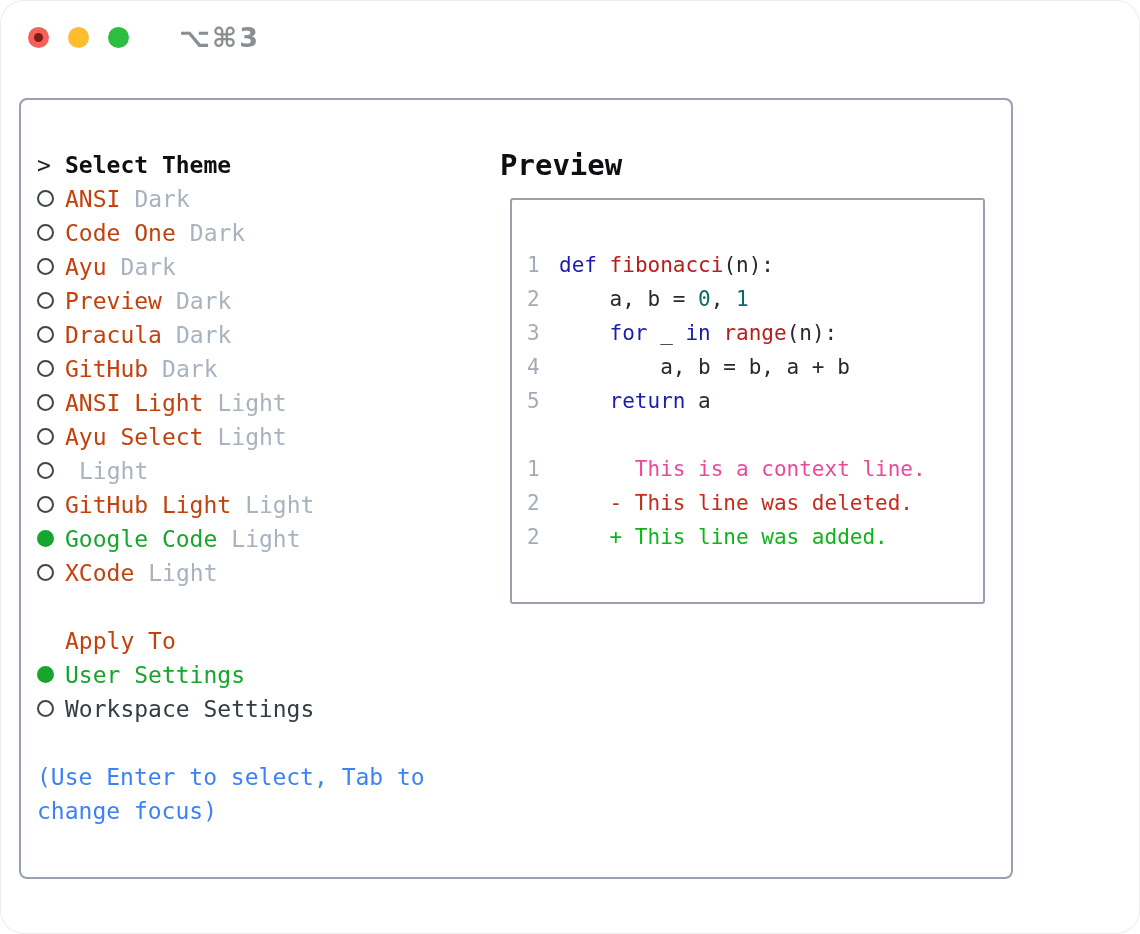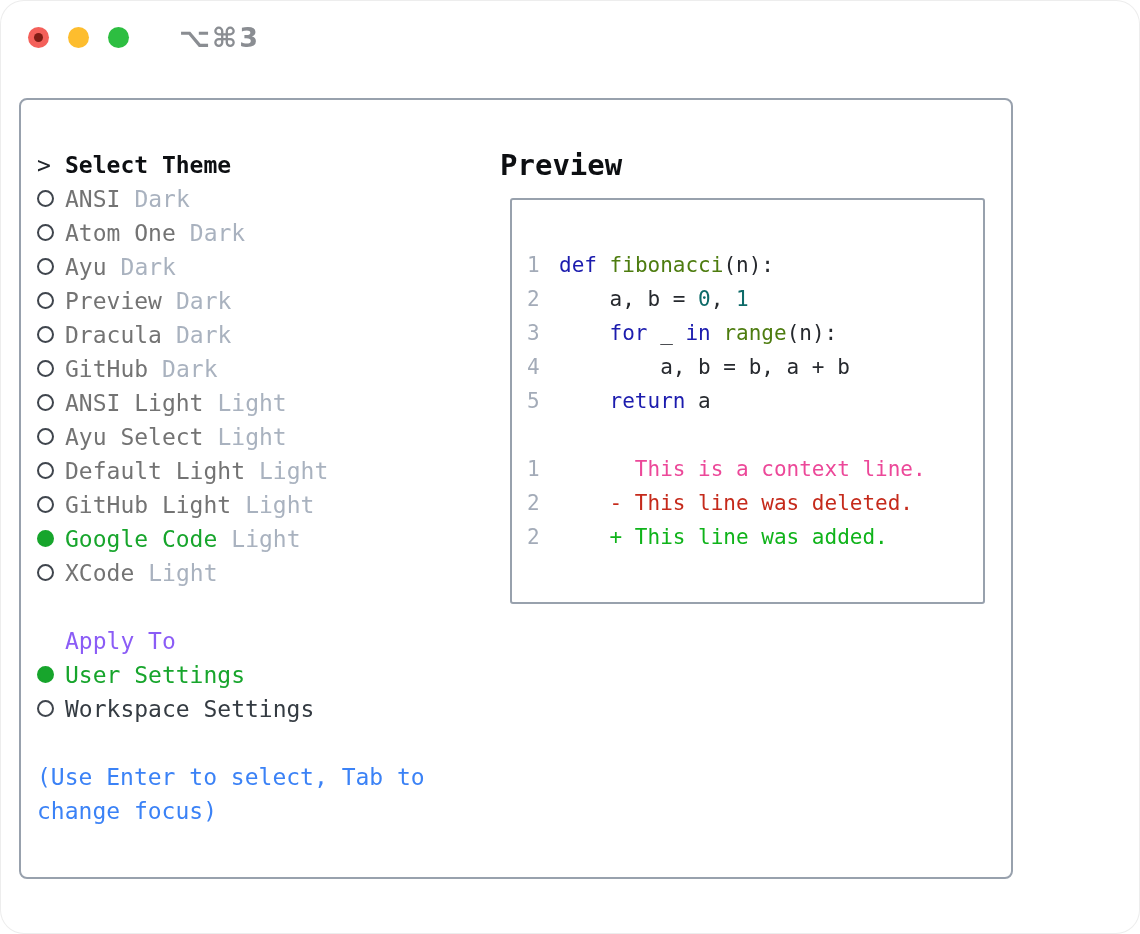--- a/index.html
+++ b/index.html
@@ -29,45 +29,45 @@
   .left-col{position:absolute;left:37px;top:148px;width:440px;font-size:23px;line-height:34px;color:#343b42;}
   .row{height:34px;display:flex;align-items:center;white-space:pre;}
   .marker{display:inline-block;width:28px;flex:none;}
   .prompt{color:#22272d;font-weight:500;}
   .hdr-text{font-weight:700;color:#0d0f12;}
   .circle{
     display:inline-block;width:13px;height:13px;border:2px solid #3f454d;border-radius:50%;
     box-sizing:content-box;margin-top:-2px;
   }
   .theme-item{cursor:default;}
-  .theme-name{color:#737373;}
+  .theme-name{color:#c2410c;}
   .theme-variant{color:#a9b2bf;margin-left:14px;}
   .theme-item.selected .circle{background:#17a52c;border-color:#17a52c;}
   .theme-item.selected .theme-name{color:#17a52c;}
   .spacer{height:34px;}
-  .apply-hdr{color:#8b5cf6;}
+  .apply-hdr{color:#c2410c;}
   .apply-item.selected .circle{background:#17a52c;border-color:#17a52c;}
   .apply-item.selected .apply-label{color:#17a52c;}
   .apply-label{color:#343b42;}
   .hint{color:#3b82f6;}
   
   .preview-label{
     position:absolute;left:500px;top:148px;height:34px;line-height:34px;
     font-size:29px;font-weight:700;color:#0d0f12;
   }
   .preview-box{
     position:absolute;left:510px;top:198px;width:475px;height:406px;
     border:2px solid #98a1ad;border-radius:3px;box-sizing:border-box;background:#fff;
     padding:48px 0 0 15px;overflow:hidden;
   }
   .code-line{height:34px;display:flex;align-items:center;font-size:21px;line-height:34px;}
   .ln{width:14px;flex:none;margin-right:18px;color:#a3abb8;text-align:left;}
   .code-text{white-space:pre;}
   .tok-kwd{color:#1c1cae;}
-  .tok-fn{color:#4d7c0f;}
+  .tok-fn{color:#b91c1c;}
   .tok-num{color:#0d6a68;}
   .tok-pln{color:#26292e;}
   .tok-ctx{color:#ec4899;}
   .tok-del{color:#c52a1b;}
   .tok-add{color:#0fb31a;}
 </style>
 </head>
 <body>
 
 <div class="window">
@@ -90,21 +90,21 @@
     </div>
 
     <div>
         <div class="row theme-item">
     <span class="marker"><span class="circle"></span></span>
     <span class="theme-name">ANSI</span>
     <span class="theme-variant">Dark</span>
   </div>
         <div class="row theme-item">
     <span class="marker"><span class="circle"></span></span>
-    <span class="theme-name">Atom One</span>
+    <span class="theme-name">Code One</span>
     <span class="theme-variant">Dark</span>
   </div>
         <div class="row theme-item">
     <span class="marker"><span class="circle"></span></span>
     <span class="theme-name">Ayu</span>
     <span class="theme-variant">Dark</span>
   </div>
         <div class="row theme-item">
     <span class="marker"><span class="circle"></span></span>
     <span class="theme-name">Preview</span>
@@ -125,21 +125,20 @@
     <span class="theme-name">ANSI Light</span>
     <span class="theme-variant">Light</span>
   </div>
         <div class="row theme-item">
     <span class="marker"><span class="circle"></span></span>
     <span class="theme-name">Ayu Select</span>
     <span class="theme-variant">Light</span>
   </div>
         <div class="row theme-item">
     <span class="marker"><span class="circle"></span></span>
-    <span class="theme-name">Default Light</span>
     <span class="theme-variant">Light</span>
   </div>
         <div class="row theme-item">
     <span class="marker"><span class="circle"></span></span>
     <span class="theme-name">GitHub Light</span>
     <span class="theme-variant">Light</span>
   </div>
         <div class="row theme-item selected">
     <span class="marker"><span class="circle"></span></span>
     <span class="theme-name">Google Code</span>

